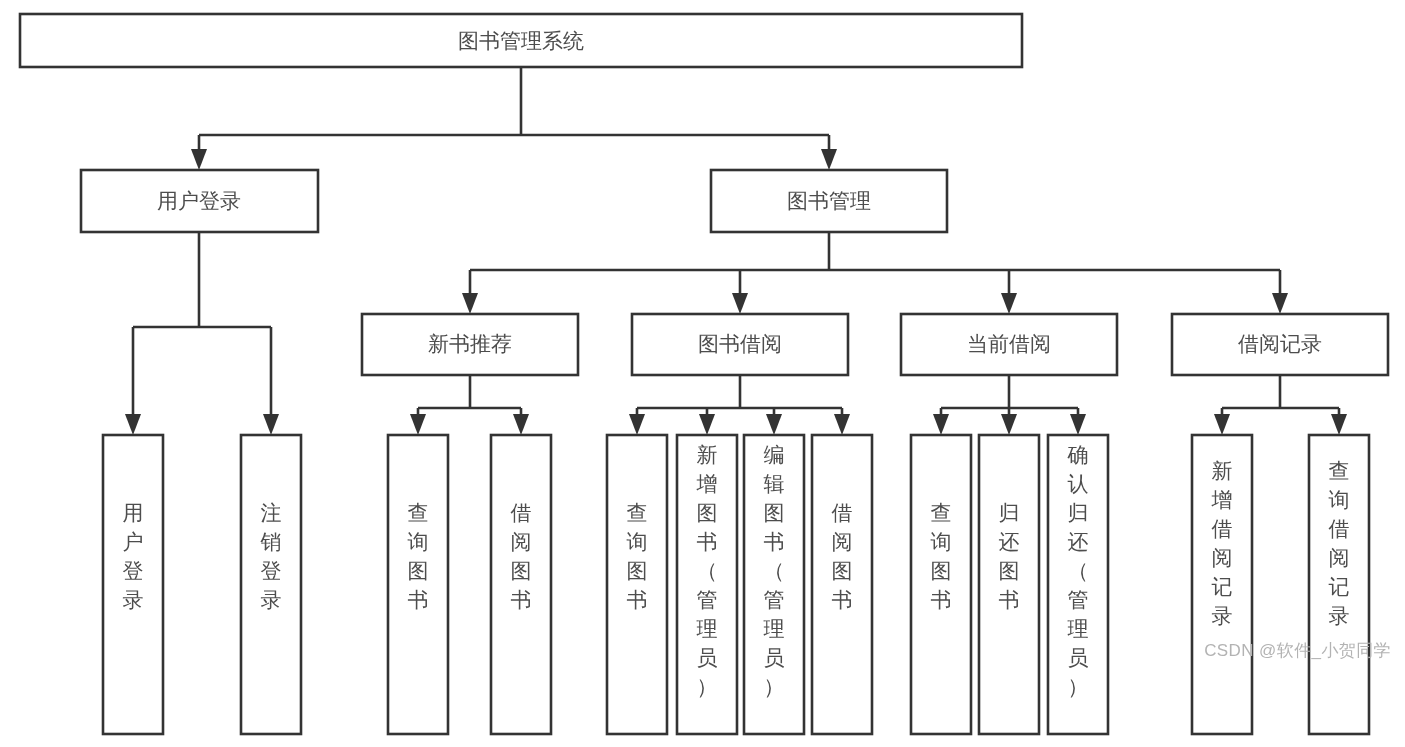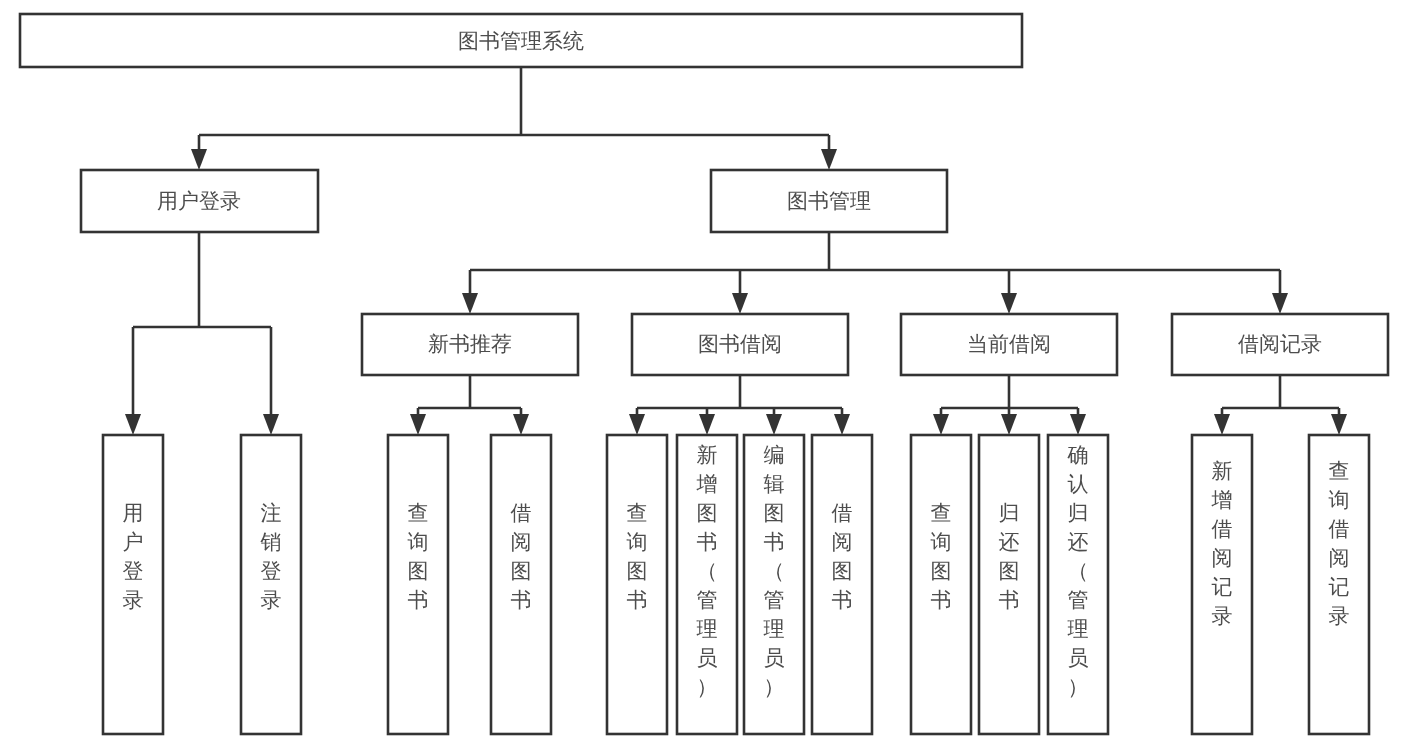--- a/index.html
+++ b/index.html
@@ -247,14 +247,15 @@
       <text class="node-label-v vtext" x="1222" y="478"><tspan x="1222" dy="0">新</tspan><tspan x="1222" dy="29">增</tspan><tspan x="1222" dy="29">借</tspan><tspan x="1222" dy="29">阅</tspan><tspan x="1222" dy="29">记</tspan><tspan x="1222" dy="29">录</tspan></text>
     </g>
 
     <g>
       <rect class="node-box" x="1309" y="435" width="60" height="299"></rect>
       <text class="node-label-v vtext" x="1339" y="478"><tspan x="1339" dy="0">查</tspan><tspan x="1339" dy="29">询</tspan><tspan x="1339" dy="29">借</tspan><tspan x="1339" dy="29">阅</tspan><tspan x="1339" dy="29">记</tspan><tspan x="1339" dy="29">录</tspan></text>
     </g>
 
   </svg>
 
+  <div class="watermark">CSDN @软件_小贺同学</div>
 
 </div>
 
 </body></html>

